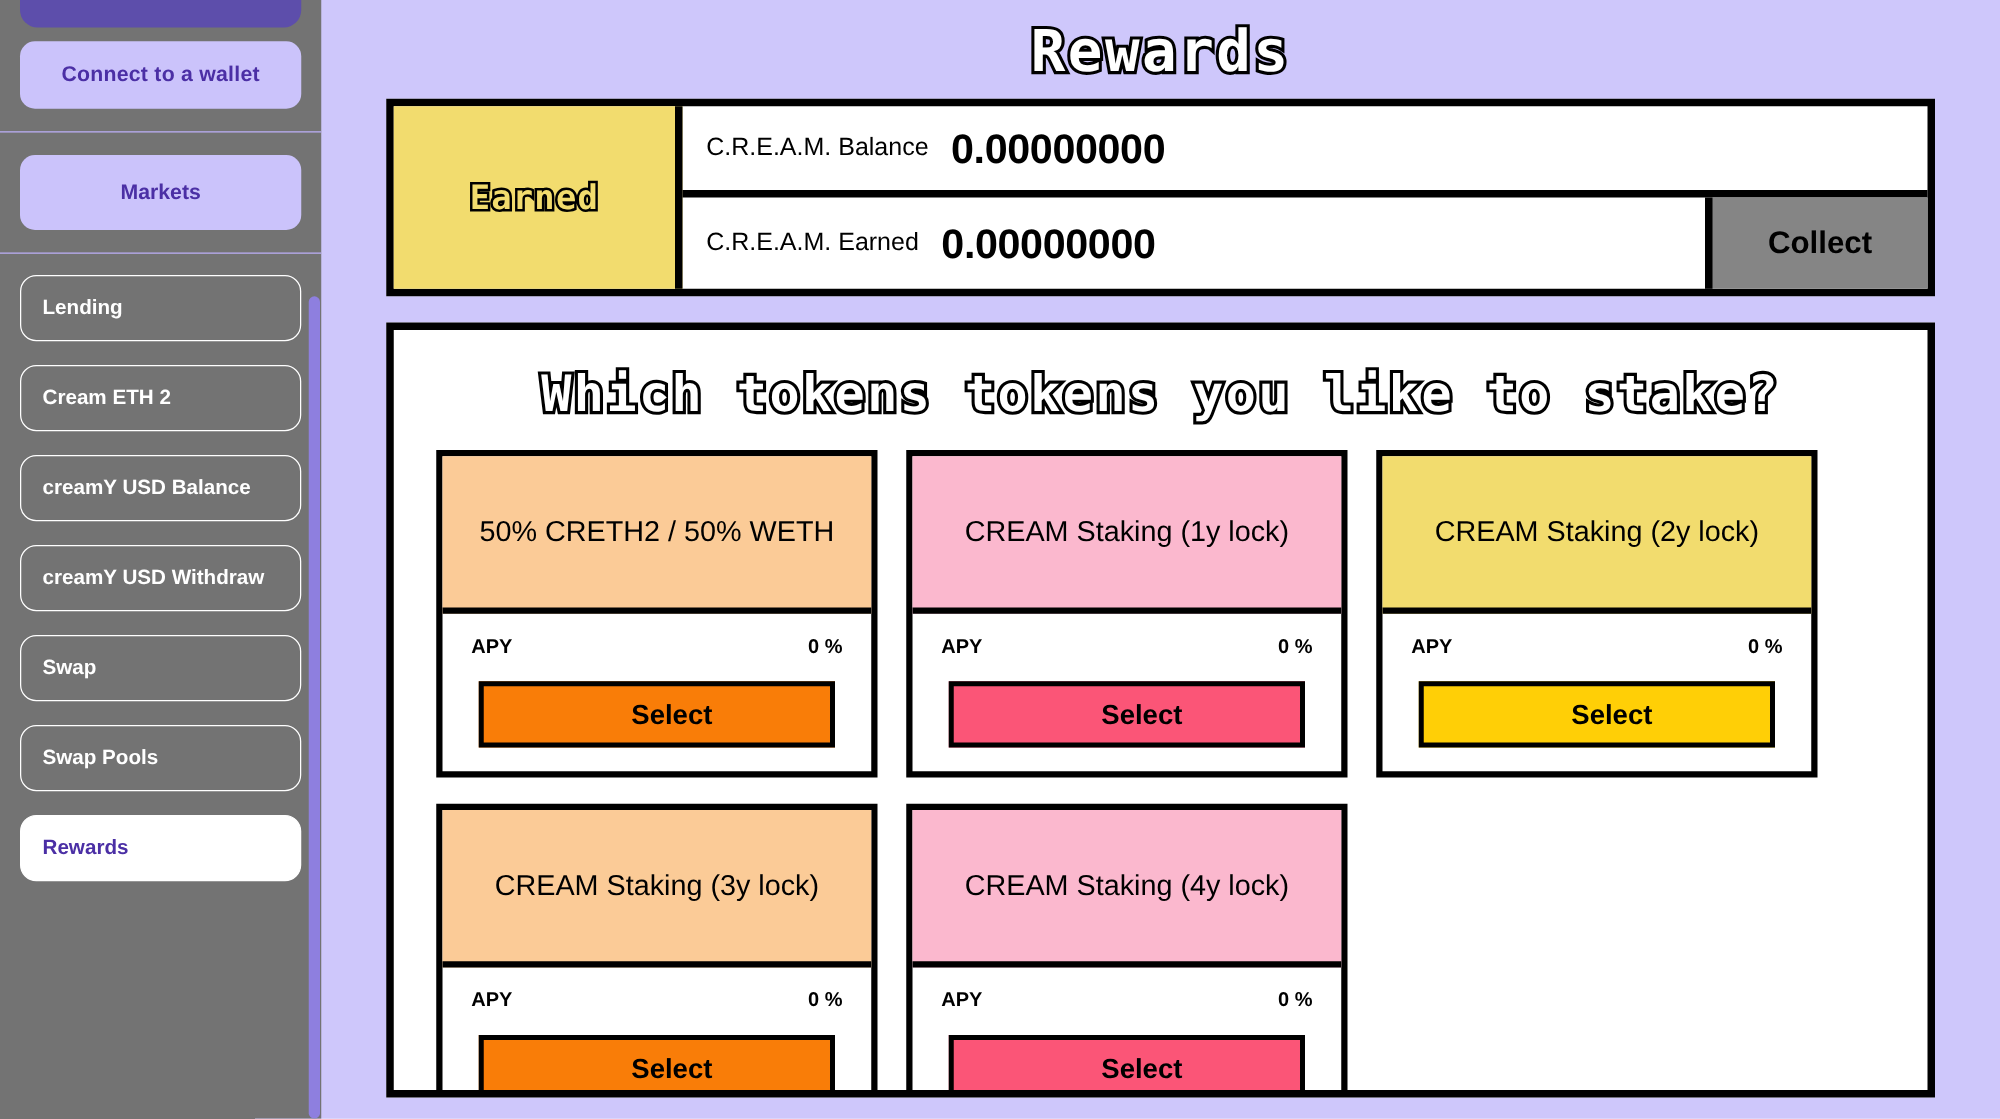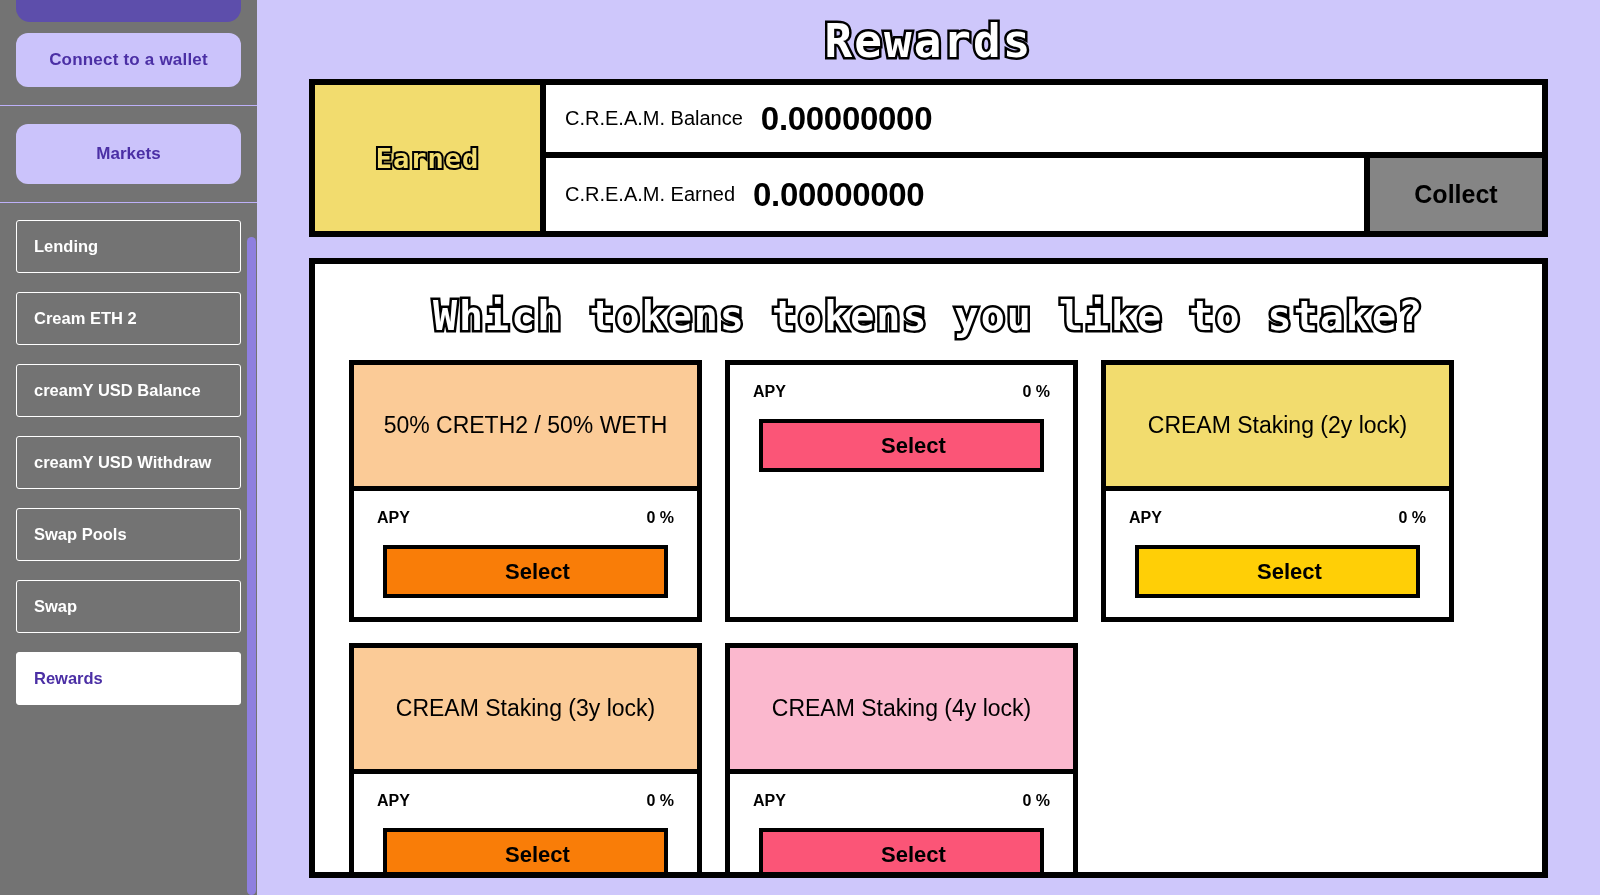--- a/index.html
+++ b/index.html
@@ -78,21 +78,21 @@
     font-size: 17px;
     font-weight: bold;
     cursor: pointer;
   }
 
   .nav-list { margin-top: 17px; }
 
   .nav-item {
     min-height: 53px;
     border: 1.5px solid #ffffff;
-    border-radius: 3px;
+    border-radius: 13px;
     margin-bottom: 19px;
     display: flex;
     align-items: center;
     padding: 6px 17px;
     color: #ffffff;
     font-size: 16.5px;
     font-weight: bold;
     line-height: 1.28;
     cursor: pointer;
     background: transparent;
@@ -315,24 +315,24 @@
       <div class="nav-item">
         <span>Cream ETH 2</span>
       </div>
       <div class="nav-item">
         <span>creamY USD Balance</span>
       </div>
       <div class="nav-item">
         <span>creamY USD Withdraw</span>
       </div>
       <div class="nav-item">
+        <span>Swap</span>
+      </div>
+      <div class="nav-item">
         <span>Swap Pools</span>
-      </div>
-      <div class="nav-item">
-        <span>Swap</span>
       </div>
       <div class="nav-item active">
         <span>Rewards</span>
       </div>
     </nav>
   </div>
 
   <div class="sb-track">
     <div class="sb-thumb"></div>
   </div>
@@ -370,20 +370,21 @@
         <div class="card-body">
           <div class="apy-row">
             <span>APY</span>
             <span>0 %</span>
           </div>
           <div class="select-btn" style="background: rgb(249, 125, 8);">Select</div>
         </div>
       </div>
 
       <div class="stake-card">
+        <div class="card-head" style="background: rgb(251, 184, 206);">CREAM Staking (1y lock)</div>
         <div class="card-body">
           <div class="apy-row">
             <span>APY</span>
             <span>0 %</span>
           </div>
           <div class="select-btn" style="background: rgb(251, 85, 119);">Select</div>
         </div>
       </div>
 
       <div class="stake-card">

